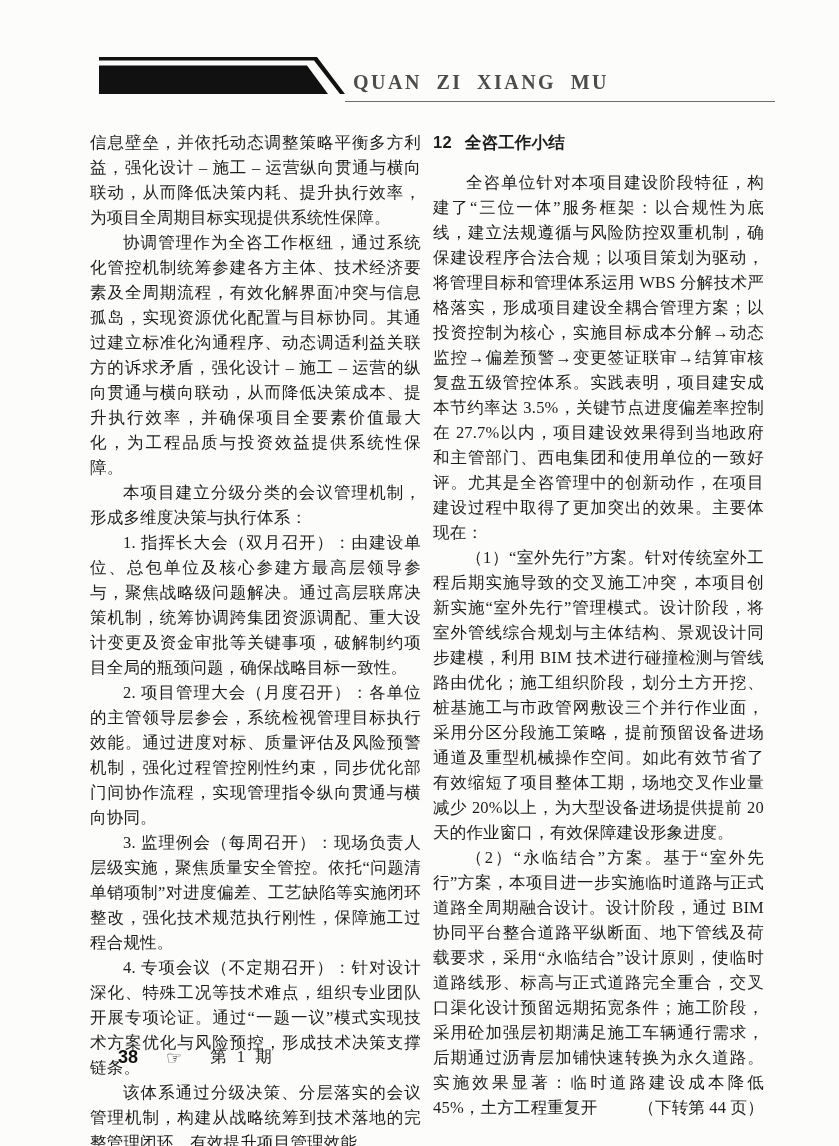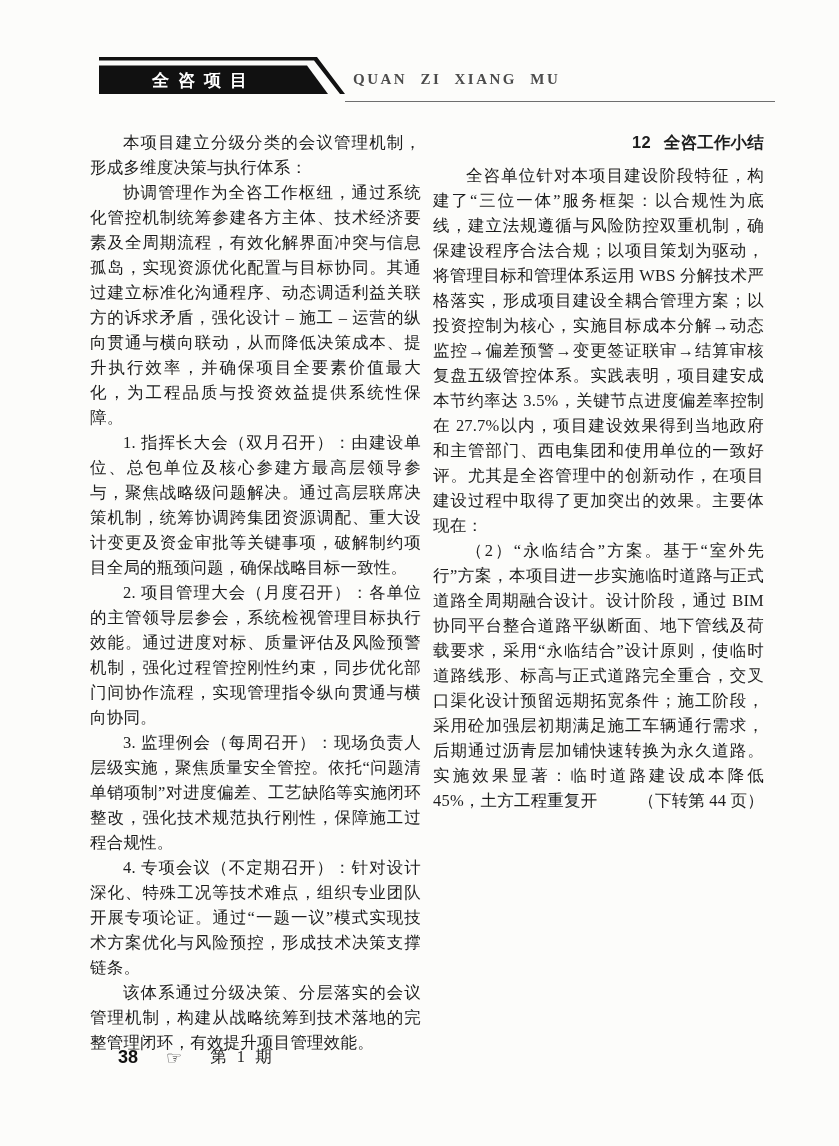--- a/index.html
+++ b/index.html
@@ -18,21 +18,21 @@
   .banner-text {
     position:absolute; left:16px; top:13px; width:186px;
     text-align:center;
     font-family:"Liberation Sans","DejaVu Sans",sans-serif;
     font-weight:bold; font-size:17px; letter-spacing:9px;
     color:#ffffff; white-space:nowrap;
   }
   .pinyin {
     position:absolute; left:258px; top:15px;
     font-family:"Liberation Serif","DejaVu Serif",serif;
-    font-weight:bold; font-size:15px;
+    font-weight:bold; font-size:20px;
     letter-spacing:2.5px; word-spacing:7px;
     color:#4c4c4c; white-space:nowrap;
   }
   .header-rule {
     position:absolute; left:250px; right:2px; top:45px;
     border-top:1.6px solid #6e6e6e;
   }
 
   
   .column {
@@ -41,24 +41,24 @@
     text-align:justify;
     letter-spacing:0.2px;
   }
   .col-left  { left:90px; }
   .col-right { left:433px; }
 
   .para { margin:0; text-indent:2em; }
   .para.no-indent { text-indent:0; }
 
   .section-heading {
-    margin:0 0 8px 0;
+    margin:0 0 15px 0;
     font-family:"Liberation Sans","DejaVu Sans",sans-serif;
     font-weight:bold; font-size:16.5px; line-height:25px;
-    text-align:right;
+    text-align:left;
   }
   .section-heading .sec-num { margin-right:13px; }
 
   .cont-note { float:right; text-indent:0; }
 
   
   .footer {
     position:absolute; left:118px; top:1046px;
     display:flex; align-items:center;
   }
@@ -79,40 +79,41 @@
 </head>
 <body>
 
 <div class="header">
   <svg class="banner-svg" width="258" height="42" viewBox="0 0 258 42" aria-hidden="true">
 
     <polygon points="4,1 222,1 250,38 245,38 219,4.6 4,4.6" fill="#111"></polygon>
 
     <polygon points="4,9.5 212,9.5 233,38 4,38" fill="#111"></polygon>
   </svg>
-  <div class="banner-text">全咨项目</div>
   <div class="pinyin">QUAN ZI XIANG MU</div>
   <div class="header-rule"></div>
 </div>
 
 <div class="column col-left">
+  <p class="para no-indent">信息壁垒，并依托动态调整策略平衡多方利益，强化设计 – 施工 – 运营纵向贯通与横向联动，从而降低决策内耗、提升执行效率，为项目全周期目标实现提供系统性保障。</p>
+  <p class="para">协调管理作为全咨工作枢纽，通过系统化管控机制统筹参建各方主体、技术经济要素及全周期流程，有效化解界面冲突与信息孤岛，实现资源优化配置与目标协同。其通过建立标准化沟通程序、动态调适利益关联方的诉求矛盾，强化设计 – 施工 – 运营的纵向贯通与横向联动，从而降低决策成本、提升执行效率，并确保项目全要素价值最大化，为工程品质与投资效益提供系统性保障。</p>
   <p class="para">本项目建立分级分类的会议管理机制，形成多维度决策与执行体系：</p>
-  <p class="para">协调管理作为全咨工作枢纽，通过系统化管控机制统筹参建各方主体、技术经济要素及全周期流程，有效化解界面冲突与信息孤岛，实现资源优化配置与目标协同。其通过建立标准化沟通程序、动态调适利益关联方的诉求矛盾，强化设计 – 施工 – 运营的纵向贯通与横向联动，从而降低决策成本、提升执行效率，并确保项目全要素价值最大化，为工程品质与投资效益提供系统性保障。</p>
   <p class="para">1. 指挥长大会（双月召开）：由建设单位、总包单位及核心参建方最高层领导参与，聚焦战略级问题解决。通过高层联席决策机制，统筹协调跨集团资源调配、重大设计变更及资金审批等关键事项，破解制约项目全局的瓶颈问题，确保战略目标一致性。</p>
   <p class="para">2. 项目管理大会（月度召开）：各单位的主管领导层参会，系统检视管理目标执行效能。通过进度对标、质量评估及风险预警机制，强化过程管控刚性约束，同步优化部门间协作流程，实现管理指令纵向贯通与横向协同。</p>
   <p class="para">3. 监理例会（每周召开）：现场负责人层级实施，聚焦质量安全管控。依托“问题清单销项制”对进度偏差、工艺缺陷等实施闭环整改，强化技术规范执行刚性，保障施工过程合规性。</p>
   <p class="para">4. 专项会议（不定期召开）：针对设计深化、特殊工况等技术难点，组织专业团队开展专项论证。通过“一题一议”模式实现技术方案优化与风险预控，形成技术决策支撑链条。</p>
   <p class="para">该体系通过分级决策、分层落实的会议管理机制，构建从战略统筹到技术落地的完整管理闭环，有效提升项目管理效能。</p>
 </div>
 
 <div class="column col-right">
   <h2 class="section-heading">
     <span class="sec-num">12</span><span>全咨工作小结</span>
   </h2>
   <p class="para">全咨单位针对本项目建设阶段特征，构建了“三位一体”服务框架：以合规性为底线，建立法规遵循与风险防控双重机制，确保建设程序合法合规；以项目策划为驱动，将管理目标和管理体系运用 WBS 分解技术严格落实，形成项目建设全耦合管理方案；以投资控制为核心，实施目标成本分解→动态监控→偏差预警→变更签证联审→结算审核复盘五级管控体系。实践表明，项目建安成本节约率达 3.5%，关键节点进度偏差率控制在 27.7%以内，项目建设效果得到当地政府和主管部门、西电集团和使用单位的一致好评。尤其是全咨管理中的创新动作，在项目建设过程中取得了更加突出的效果。主要体现在：</p>
+  <p class="para">（1）“室外先行”方案。针对传统室外工程后期实施导致的交叉施工冲突，本项目创新实施“室外先行”管理模式。设计阶段，将室外管线综合规划与主体结构、景观设计同步建模，利用 BIM 技术进行碰撞检测与管线路由优化；施工组织阶段，划分土方开挖、桩基施工与市政管网敷设三个并行作业面，采用分区分段施工策略，提前预留设备进场通道及重型机械操作空间。如此有效节省了有效缩短了项目整体工期，场地交叉作业量减少 20%以上，为大型设备进场提供提前 20 天的作业窗口，有效保障建设形象进度。</p>
   <p class="para">
     <span>（2）“永临结合”方案。基于“室外先行”方案，本项目进一步实施临时道路与正式道路全周期融合设计。设计阶段，通过 BIM 协同平台整合道路平纵断面、地下管线及荷载要求，采用“永临结合”设计原则，使临时道路线形、标高与正式道路完全重合，交叉口渠化设计预留远期拓宽条件；施工阶段，采用砼加强层初期满足施工车辆通行需求，后期通过沥青层加铺快速转换为永久道路。实施效果显著：临时道路建设成本降低 45%，土方工程重复开</span>
     <span class="cont-note">（下转第 44 页）</span>
   </p>
 </div>
 
 <div class="footer">
   <span class="page-num">38</span>
   <span class="hand-icon">☞</span>
   <span class="issue-label">第 1 期</span>

